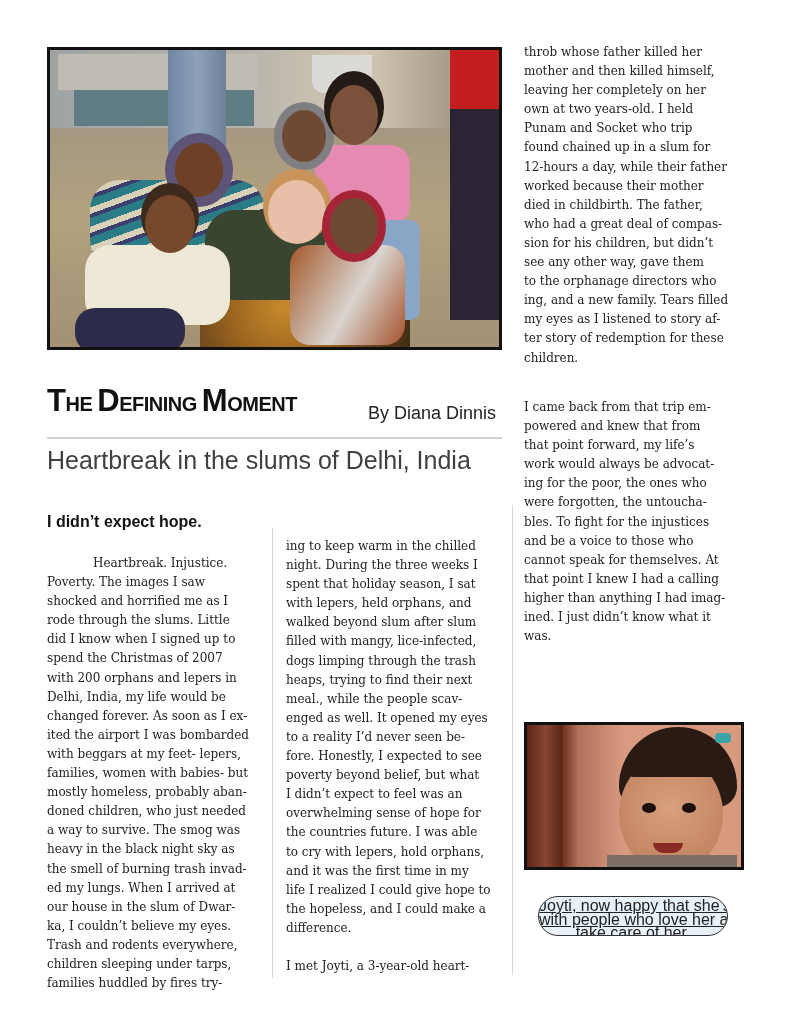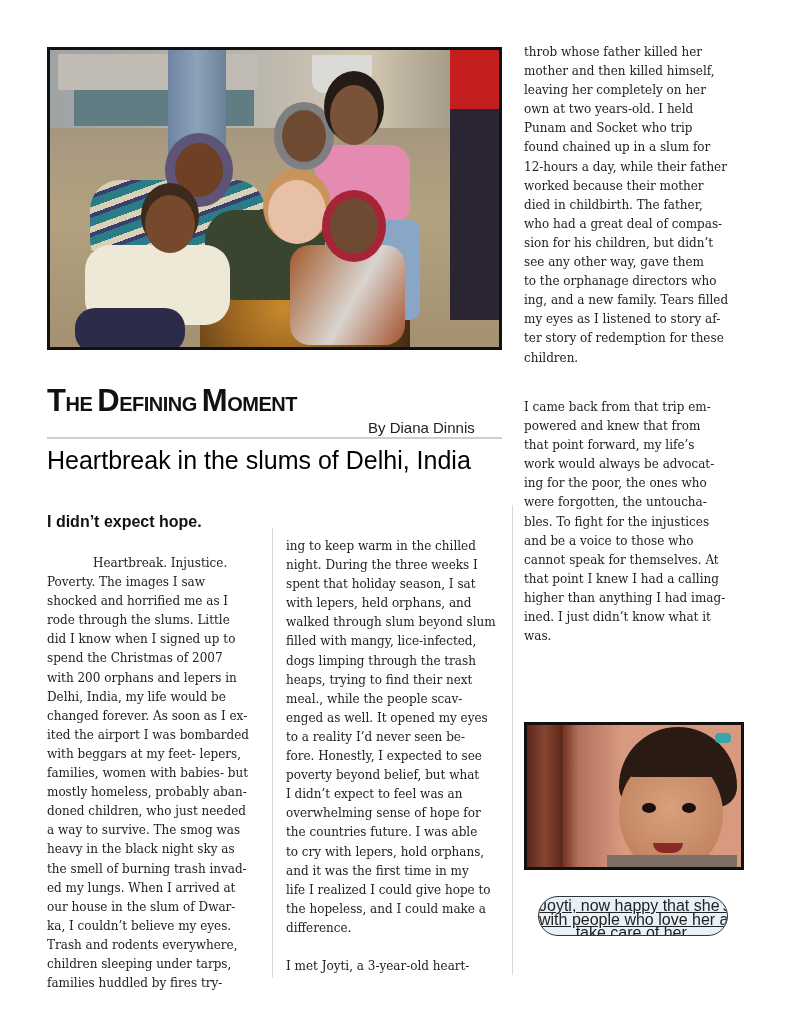--- a/index.html
+++ b/index.html
@@ -32,23 +32,23 @@
   .kid.k5 { left:280px; top:148px; width:48px; height:56px; background:#6f4a33; box-shadow:0 0 0 8px #a52537; }
   .k5body { position:absolute; left:240px; top:195px; width:115px; height:100px; background:linear-gradient(120deg,#a3582a,#d9d4cf 55%,#a5502a); border-radius:20px; }
   .kid.k4 { left:95px; top:145px; width:50px; height:58px; background:#76482c; box-shadow:0 -8px 0 4px #3d2a1c; }
   .k4body { position:absolute; left:35px; top:195px; width:145px; height:80px; background:#eee8d6; border-radius:25px; }
   .k4legs { position:absolute; left:25px; top:258px; width:110px; height:45px; background:#2d2b4a; border-radius:20px; }
   .rightperson { position:absolute; left:400px; top:0; width:55px; height:270px; background:linear-gradient(180deg,#c41e1e 0%,#c41e1e 22%,#2a2433 22%,#2a2433 100%); }
 
   
   .title { position:absolute; left:47px; top:383px; font-weight:bold; font-size:31px; letter-spacing:-0.5px; color:#111; white-space:nowrap; }
   .title .sc { font-size:20px; }
-  .byline { position:absolute; left:368px; top:403px; font-size:15px; color:#222; white-space:nowrap;margin-top:16px; }
+  .byline { position:absolute; left:368px; top:403px; font-size:18px; color:#222; white-space:nowrap; }
   .rule { position:absolute; left:47px; top:437px; width:455px; height:2px; background:#cfcfcf; }
-  .subtitle { position:absolute; left:47px; top:446px; font-size:25px; color:#000000; white-space:nowrap; }
+  .subtitle { position:absolute; left:47px; top:446px; font-size:25px; color:#404040; white-space:nowrap; }
   .kicker { position:absolute; left:47px; top:513px; font-size:16px; font-weight:bold; color:#111; white-space:nowrap; }
 
   
   .col { position:absolute; font-size:12px; line-height:19.1px; color:#222; }
   .col p { margin:0; white-space:nowrap; }
   .col .gap { height:19px; }
   .col1 { left:47px; top:554px; width:225px; }
   .col2 { left:286px; top:537px; width:220px; }
   .col3 { left:524px; top:43px; width:230px; }
   .col4 { left:524px; top:398px; width:230px; }
@@ -142,21 +142,21 @@
   <p>Trash and rodents everywhere,</p>
   <p>children sleeping under tarps,</p>
   <p>families huddled by fires try-</p>
 </div>
 
 <div class="col col2 serif">
   <p>ing to keep warm in the chilled</p>
   <p>night. During the three weeks I</p>
   <p>spent that holiday season, I sat</p>
   <p>with lepers, held orphans, and</p>
-  <p>walked through slum beyond slum</p>
+  <p>walked beyond slum after slum</p>
   <p>filled with mangy, lice-infected,</p>
   <p>dogs limping through the trash</p>
   <p>heaps, trying to find their next</p>
   <p>meal., while the people scav-</p>
   <p>enged as well. It opened my eyes</p>
   <p>to a reality I’d never seen be-</p>
   <p>fore. Honestly, I expected to see</p>
   <p>poverty beyond belief, but what</p>
   <p>I didn’t expect to feel was an</p>
   <p>overwhelming sense of hope for</p>

